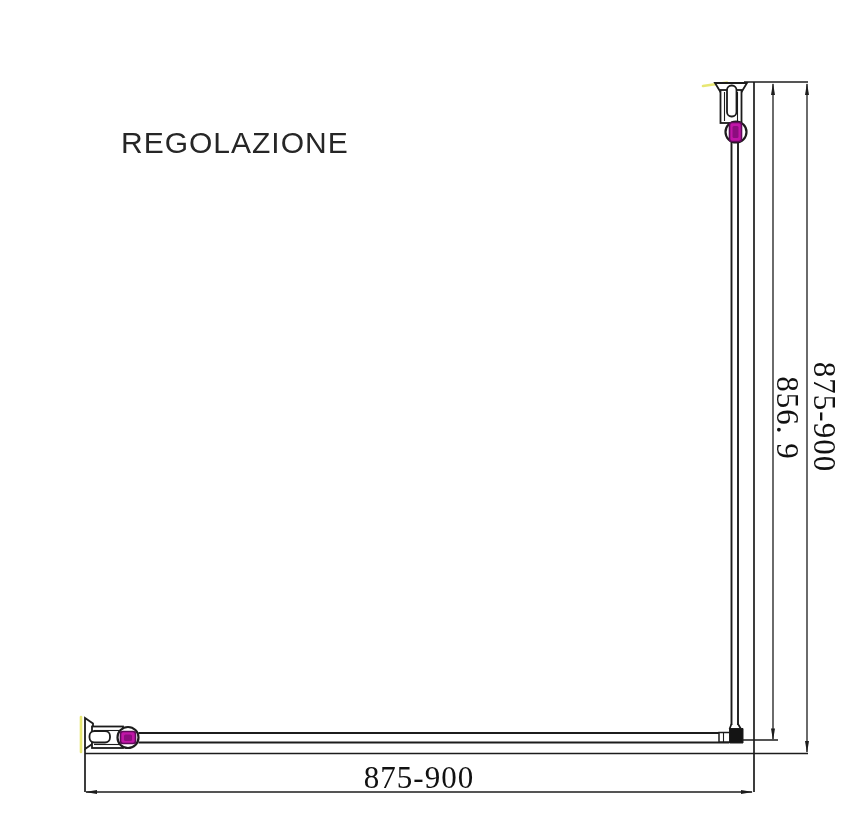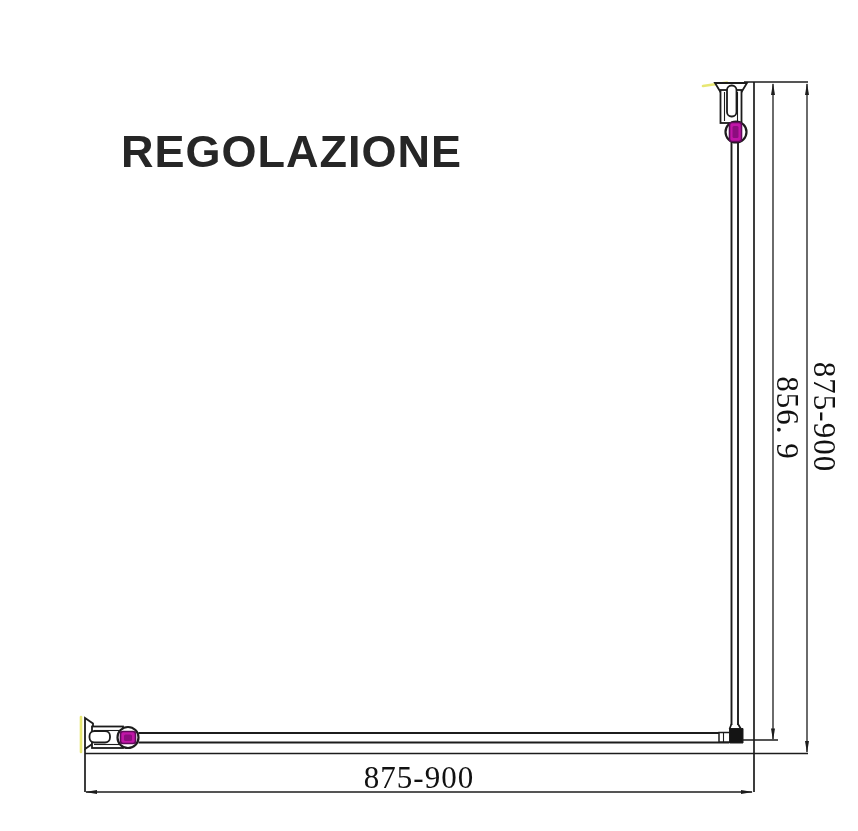--- a/index.html
+++ b/index.html
@@ -7,23 +7,23 @@
     position:relative;
     width:858px;height:831px;
     background:#ffffff;
     overflow:hidden;
     font-family:"Liberation Sans",sans-serif;
   }
   .title{
     position:absolute;
     left:121px;top:126px;
     font-family:"Liberation Sans",sans-serif;
-    font-size:45px;
+    font-size:30px;
     letter-spacing:1px;
-    font-weight:700;
+    font-weight:400;
     color:#262626;
     white-space:nowrap;
   }
   svg.drawing{position:absolute;left:0;top:0;}
   .ln{stroke:#1c1c1c;stroke-width:1.7;fill:none;}
   .glass{stroke:#1c1c1c;stroke-width:1.9;fill:none;}
   .dim{stroke:#1c1c1c;stroke-width:1.3;fill:none;}
   .outline{stroke:#1c1c1c;stroke-width:1.8;fill:#ffffff;}
   .thin{stroke:#1c1c1c;stroke-width:1.1;fill:none;}
   .arrow{fill:#1c1c1c;stroke:none;}

